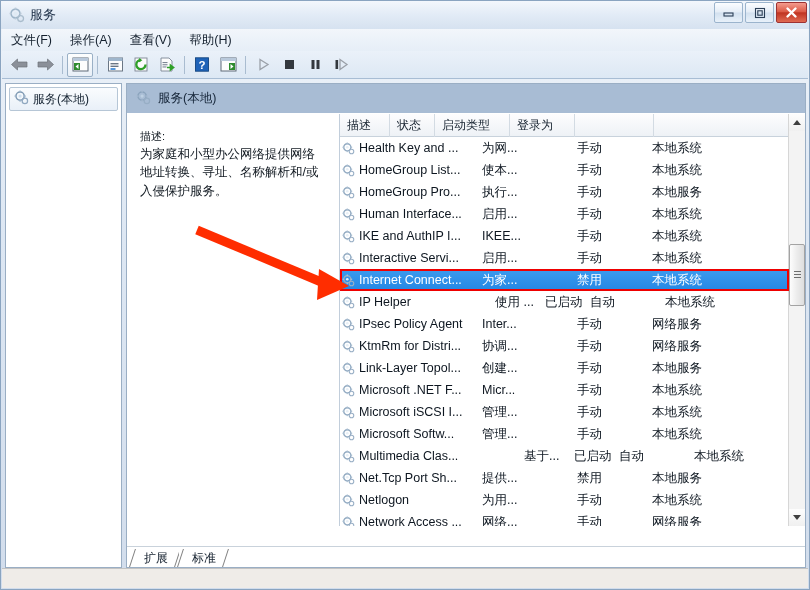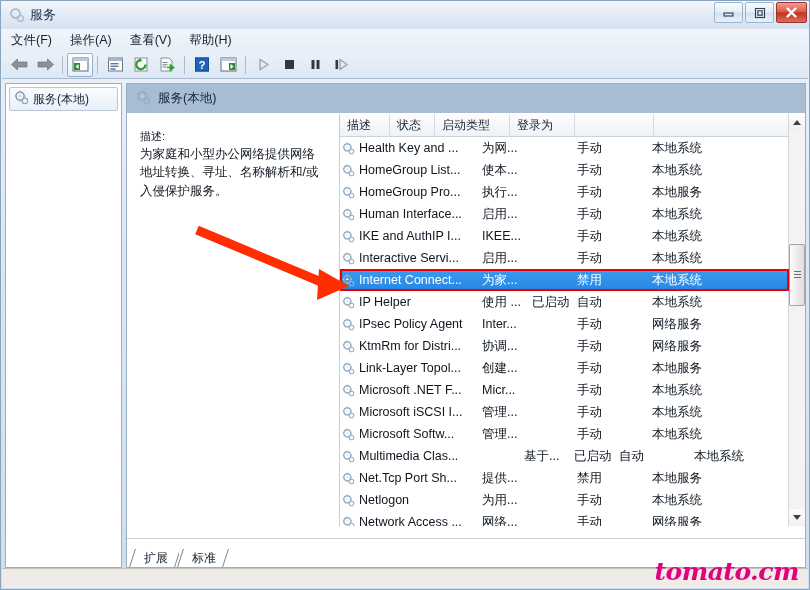--- a/index.html
+++ b/index.html
@@ -203,21 +203,21 @@
   }
   #sb-grip {
     position: absolute; left: 4px; top: 26px; width: 7px; height: 7px;
   }
   #sb-grip i {
     display: block; height: 1px; background: #6e6e6e; margin-bottom: 2px;
   }
 
   
   #tabs {
-    position: absolute; left: 0px; bottom: 0px; width: 678px; height: 29px;
+    position: absolute; left: 0px; bottom: 0px; width: 678px; height: 21px;
     background: #ffffff; border-top: 1px solid #c9d2db;
     display: flex; align-items: flex-end; padding-left: 4px;
   }
   .tab {
     position: relative; height: 18px; padding: 0 11px 0 13px;
     font-size: 12px; color: #14202e;
     display: flex; align-items: center;
     background: #ffffff;
   }
   .tab::before {
@@ -617,21 +617,21 @@
                     <rect x="5.7" y="0.6" width="1.6" height="2.1"></rect>
                     <rect x="5.7" y="10.4" width="1.6" height="2.1"></rect>
                     <rect x="0.6" y="5.7" width="2.1" height="1.6"></rect>
                     <rect x="10.4" y="5.7" width="2.1" height="1.6"></rect>
                   </g>
                   <circle cx="11.7" cy="11.7" r="2.8" fill="none" stroke="#9ab0c6" stroke-width="1.3"></circle>
                 </svg>
               </span>
               <span>IP Helper</span>
             </div>
-            <div class="cell cell-desc" style="width: 50px;">使用 ...</div>
+            <div class="cell cell-desc" style="width: 50px; margin-left: 13px;">使用 ...</div>
             <div class="cell cell-state" style="width: 45px;">已启动</div>
             <div class="cell cell-start" style="width: 75px;">自动</div>
             <div class="cell cell-logon" style="width: 65px;">本地系统</div>
           </div>
           <div class="row" style="position: relative;">
             <div class="cell cell-name" style="width: 135px;">
               <span style="display: flex;">
                 <svg width="13" height="13" viewBox="0 0 16 16">
                   <circle cx="6.5" cy="6.5" r="4.4" fill="none" stroke="#93abc2" stroke-width="1.7"></circle>
                   <circle cx="6.5" cy="6.5" r="1.6" fill="#e7eff6"></circle>
@@ -876,14 +876,13 @@
 
   <div id="statusbar"></div>
 
   <svg id="arrow-svg">
     <g>
       <path d="M196,229 L325,283" stroke="#ff2d00" stroke-width="9" stroke-linecap="butt"></path>
       <path d="M318,268 L348,285 L316,299 Z" fill="#ff2d00"></path>
     </g>
   </svg>
 
-  <div id="watermark">tomato.cm</div>
 </div>
 
 </body></html>

